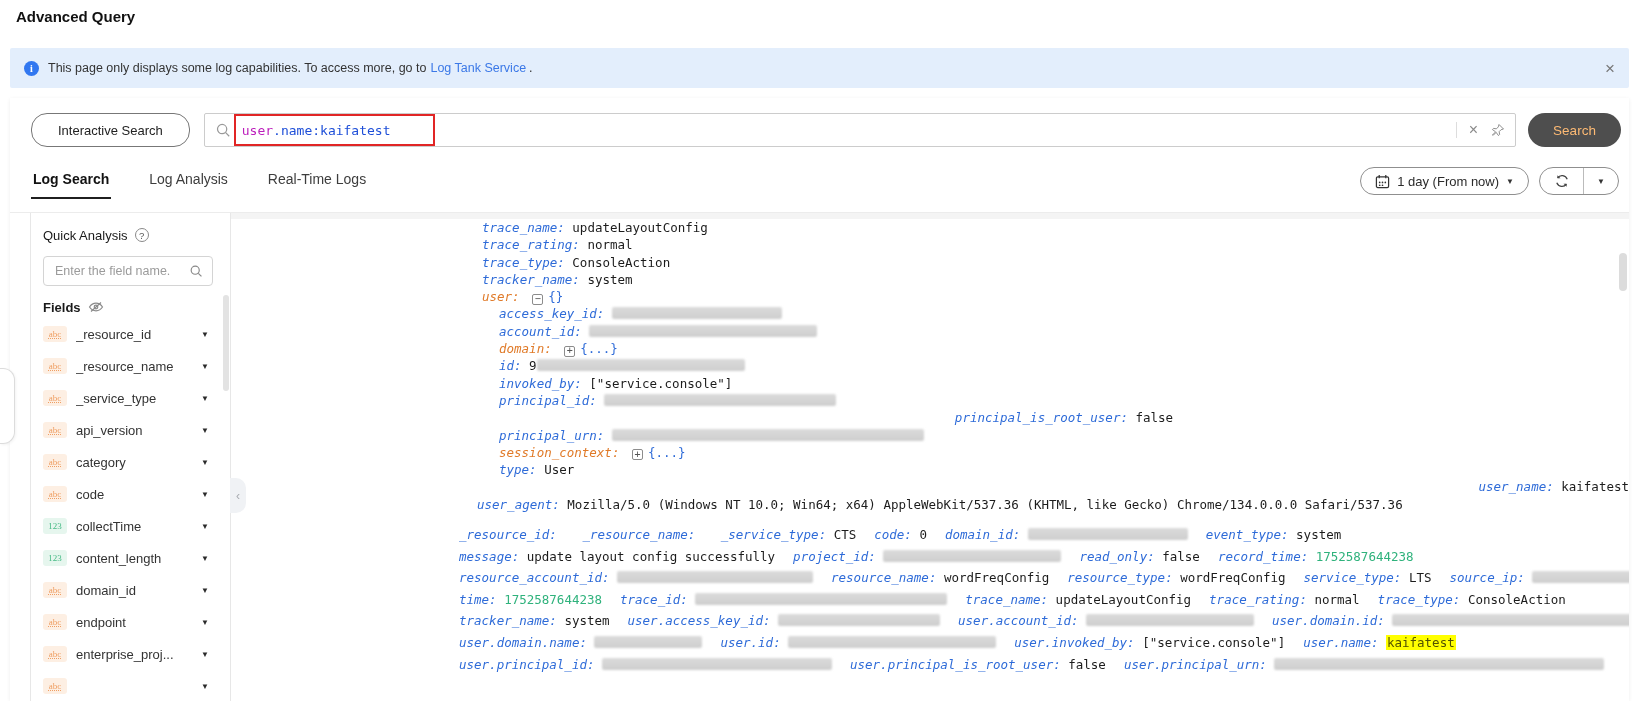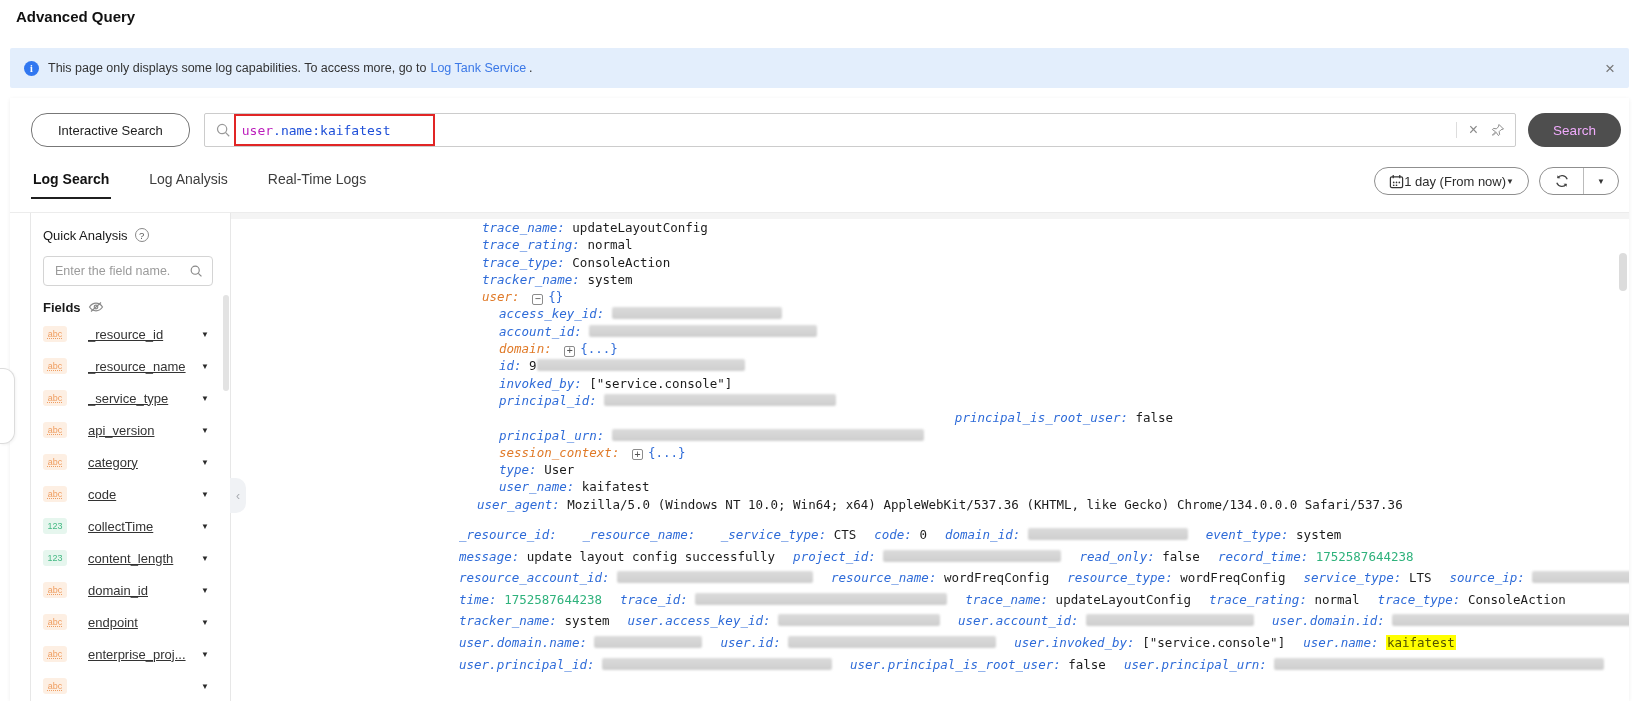--- a/index.html
+++ b/index.html
@@ -27,53 +27,53 @@
     margin-left:14px;padding:0 10px;box-sizing:border-box;background:#fff;}
   .mag{flex:0 0 auto;display:flex;}
   .query-box{border:2px solid var(--red_box);align-self:stretch;display:flex;align-items:center;
     margin-left:3px;padding:0 42px 0 6px;font-family:"DejaVu Sans Mono",monospace;font-size:13px;}
   .q-user{color:var(--magenta);}
   .q-rest{color:#1d4ed8;}
   .search-actions{margin-left:auto;display:flex;align-items:center;gap:12px;}
   .vdiv{width:1px;height:16px;background:#ddd;}
   .clear-x{color:#8a8a8a;font-size:16px;line-height:1;cursor:pointer;}
   .btn-search{height:34px;width:93px;margin-left:12px;border-radius:17px;background:var(--search_btn_bg);
-    color:#f0abfc;font-size:13.5px;display:flex;align-items:center;justify-content:center;flex:0 0 auto;cursor:pointer;}
+    color:#fdba74;font-size:13.5px;display:flex;align-items:center;justify-content:center;flex:0 0 auto;cursor:pointer;}
   
   .tabs-row{display:flex;align-items:center;padding:0 10px 0 21px;margin-top:16px;height:36px;}
   .tab{margin-right:36px;font-size:14px;color:#3d3d3d;padding:8px 2px 10px;cursor:pointer;}
   .tab.active{color:#111;font-weight:bold;border-bottom:2px solid #1f1f1f;}
   .tabs-spacer{flex:1;}
   .pill{height:28px;border:1px solid #8f8f8f;border-radius:15px;display:flex;align-items:center;
     font-size:13px;color:#2b2b2b;background:#fff;box-sizing:border-box;}
-  .time-pill{padding:0 14px;cursor:pointer;}
+  .time-pill{padding:0 14px;gap:7px;cursor:pointer;}
   .caret{font-size:8px;color:#333;}
   .refresh-pill{margin-left:10px;overflow:hidden;cursor:pointer;}
   .refresh-seg{width:43px;height:100%;display:flex;align-items:center;justify-content:center;}
   .refresh-seg + .refresh-seg{width:34px;border-left:1px solid #bbb;}
   
   .content-row{position:absolute;top:114px;left:0;right:0;bottom:0;border-top:1px solid #ececec;display:flex;}
   .sidebar{width:201px;margin-left:20px;border-left:1px solid #e7e7e7;border-right:1px solid #e7e7e7;
     position:relative;padding:10px 0 0 12px;box-sizing:border-box;flex:0 0 auto;}
   .qa-row{display:flex;align-items:center;gap:7px;font-size:13px;color:#1a1a1a;height:24px;}
   .help-circle{width:14px;height:14px;border:1px solid #8a8a8a;border-radius:50%;font-size:9.5px;color:#555;
     display:flex;align-items:center;justify-content:center;box-sizing:border-box;cursor:pointer;}
   .field-search{margin-top:9px;width:170px;height:30px;border:1px solid #d4d4d4;border-radius:4px;
     display:flex;align-items:center;padding:0 9px;box-sizing:border-box;gap:6px;}
   .field-search input{border:none;outline:none;flex:1;font-size:12.5px;color:#333;min-width:0;
     font-family:"Liberation Sans",sans-serif;}
   .field-search input::placeholder{color:#9b9b9b;}
   .fields-header{margin-top:13px;display:flex;align-items:center;gap:7px;font-weight:bold;font-size:13px;color:#1a1a1a;}
   .field-list{margin-top:3px;}
   .field-item{height:32px;display:flex;align-items:center;width:178px;cursor:pointer;}
   .badge{width:24px;height:16px;border-radius:3px;font-size:9px;display:flex;align-items:center;
-    justify-content:center;flex:0 0 auto;font-family:Liberation Sans, sans-serif;}
+    justify-content:center;flex:0 0 auto;font-family:Liberation Serif, serif;}
   .badge.abc{background:var(--badge_abc_bg);color:var(--badge_abc_text);text-decoration:underline dotted;}
   .badge.n123{background:var(--badge_num_bg);color:var(--badge_num_text);}
-  .field-label{margin-left:21px;font-size:13px;color:#333;flex:1;white-space:nowrap;overflow:hidden;text-decoration:underline;}
+  .field-label{margin-left:9px;font-size:13px;color:#333;flex:1;white-space:nowrap;overflow:hidden;}
   .field-caret{font-size:8px;color:#2b2b2b;margin-right:12px;}
   .sidebar-thumb{position:absolute;right:1px;top:82px;width:6px;height:96px;background:#e3e3e3;border-radius:3px;}
   .collapse-handle{position:absolute;right:-16px;top:265px;width:16px;height:35px;background:#f0f2f5;
     border-radius:0 10px 10px 0;display:flex;align-items:center;justify-content:center;color:#a8abb0;
     font-size:12px;z-index:3;cursor:pointer;}
   
   .log-panel{flex:1;position:relative;overflow:hidden;font-family:"DejaVu Sans Mono",monospace;
     font-size:12.5px;color:#1c1c1c;}
   .log-topstrip{height:6px;background:#f4f4f4;}
   .tree-line{height:17.3px;line-height:17.3px;white-space:nowrap;}
@@ -275,21 +275,21 @@
           <div class="tree-line" style="padding-left: 268px;"><span class="k">access_key_id:</span> <span class="red-blob" style="width: 170px;"></span></div>
           <div class="tree-line" style="padding-left: 268px;"><span class="k">account_id:</span> <span class="red-blob" style="width: 228px;"></span></div>
           <div class="tree-line" style="padding-left: 268px;"><span class="k orange">domain:</span> <span class="toggle">+</span><span class="brace">{...}</span></div>
           <div class="tree-line" style="padding-left: 268px;"><span class="k">id:</span> 9<span class="red-blob" style="width: 208px;"></span></div>
           <div class="tree-line" style="padding-left: 268px;"><span class="k">invoked_by:</span> <span>["service.console"]</span></div>
           <div class="tree-line" style="padding-left: 268px;"><span class="k">principal_id:</span> <span class="red-blob" style="width: 232px;"></span></div>
           <div class="tree-line" style="padding-left: 268px; text-align: center;"><span class="k">principal_is_root_user:</span> <span>false</span></div>
           <div class="tree-line" style="padding-left: 268px;"><span class="k">principal_urn:</span> <span class="red-blob" style="width: 312px;"></span></div>
           <div class="tree-line" style="padding-left: 268px;"><span class="k orange">session_context:</span> <span class="toggle">+</span><span class="brace">{...}</span></div>
           <div class="tree-line" style="padding-left: 268px;"><span class="k">type:</span> <span>User</span></div>
-          <div class="tree-line" style="padding-left: 268px;"><span class="k">user_name:</span> <span>kaifatest</span></div>
+          <div class="tree-line" style="padding-left: 268px; text-align: right;"><span class="k">user_name:</span> <span>kaifatest</span></div>
           <div class="tree-line" style="padding-left: 246px;"><span class="k">user_agent:</span> <span>Mozilla/5.0 (Windows NT 10.0; Win64; x64) AppleWebKit/537.36 (KHTML, like Gecko) Chrome/134.0.0.0 Safari/537.36</span></div>
         </div>
       <div class="grid-section">
           <div class="grid-row"><span class="tok"><span class="k">_resource_id:</span> </span><span class="tok"><span class="k">_resource_name:</span> </span><span class="tok"><span class="k">_service_type:</span> <span>CTS</span></span><span class="tok"><span class="k">code:</span> <span>0</span></span><span class="tok"><span class="k">domain_id:</span> <span class="red-blob" style="width: 160px;"></span></span><span class="tok"><span class="k">event_type:</span> <span>system</span></span></div>
           <div class="grid-row"><span class="tok"><span class="k">message:</span> <span>update layout config successfully</span></span><span class="tok"><span class="k">project_id:</span> <span class="red-blob" style="width: 178px;"></span></span><span class="tok"><span class="k">read_only:</span> <span>false</span></span><span class="tok"><span class="k">record_time:</span> <span class="v-green">1752587644238</span></span></div>
           <div class="grid-row"><span class="tok"><span class="k">resource_account_id:</span> <span class="red-blob" style="width: 196px;"></span></span><span class="tok"><span class="k">resource_name:</span> <span>wordFreqConfig</span></span><span class="tok"><span class="k">resource_type:</span> <span>wordFreqConfig</span></span><span class="tok"><span class="k">service_type:</span> <span>LTS</span></span><span class="tok"><span class="k">source_ip:</span> <span class="red-blob" style="width: 108px;"></span></span></div>
           <div class="grid-row"><span class="tok"><span class="k">time:</span> <span class="v-green">1752587644238</span></span><span class="tok"><span class="k">trace_id:</span> <span class="red-blob" style="width: 252px;"></span></span><span class="tok"><span class="k">trace_name:</span> <span>updateLayoutConfig</span></span><span class="tok"><span class="k">trace_rating:</span> <span>normal</span></span><span class="tok"><span class="k">trace_type:</span> <span>ConsoleAction</span></span></div>
           <div class="grid-row"><span class="tok"><span class="k">tracker_name:</span> <span>system</span></span><span class="tok"><span class="k">user.access_key_id:</span> <span class="red-blob" style="width: 162px;"></span></span><span class="tok"><span class="k">user.account_id:</span> <span class="red-blob" style="width: 168px;"></span></span><span class="tok"><span class="k">user.domain.id:</span> <span class="red-blob" style="width: 252px;"></span></span></div>
           <div class="grid-row"><span class="tok"><span class="k">user.domain.name:</span> <span class="red-blob" style="width: 108px;"></span></span><span class="tok"><span class="k">user.id:</span> <span class="red-blob" style="width: 208px;"></span></span><span class="tok"><span class="k">user.invoked_by:</span> <span>["service.console"]</span></span><span class="tok"><span class="k">user.name:</span> <span class="hl">kaifatest</span></span></div>
           <div class="grid-row"><span class="tok"><span class="k">user.principal_id:</span> <span class="red-blob" style="width: 230px;"></span></span><span class="tok"><span class="k">user.principal_is_root_user:</span> <span>false</span></span><span class="tok"><span class="k">user.principal_urn:</span> <span class="red-blob" style="width: 330px;"></span></span></div>

